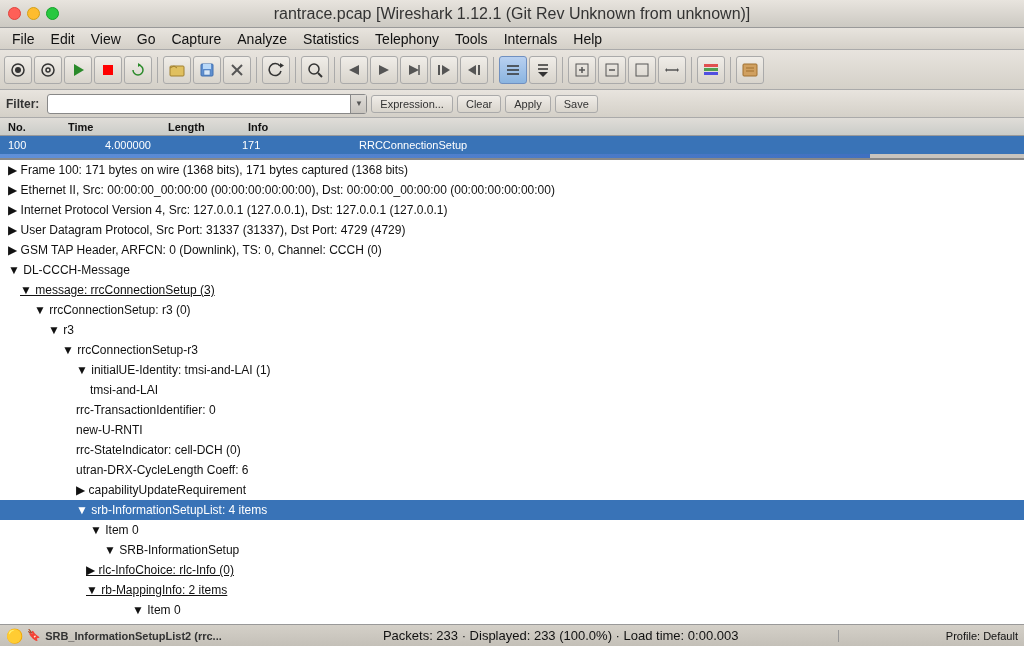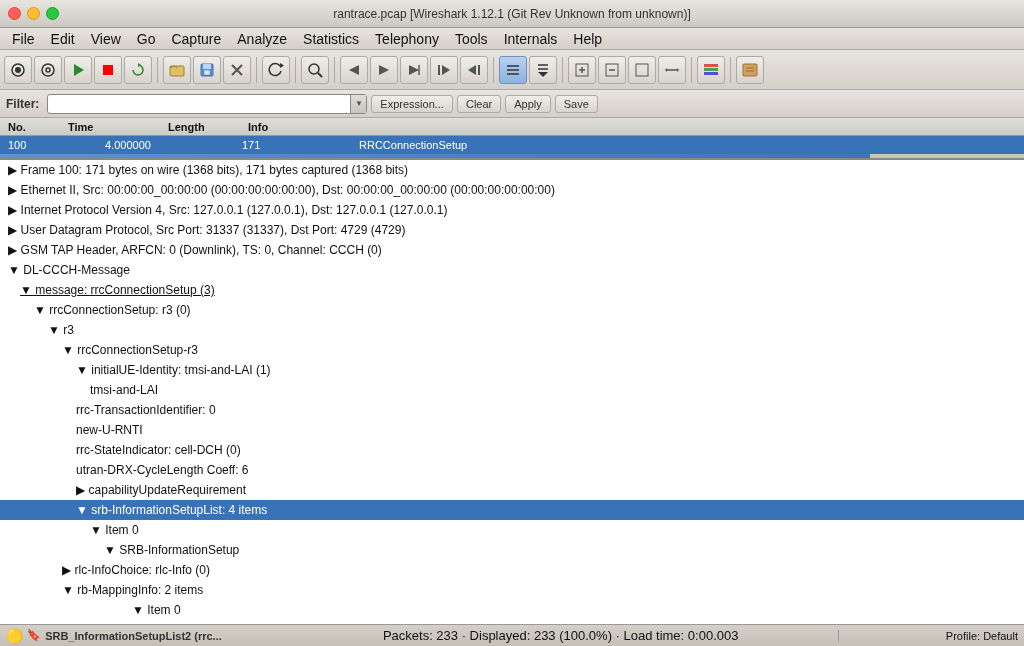--- a/index.html
+++ b/index.html
@@ -33,21 +33,21 @@
     }
     .traffic-light {
       width: 13px; height: 13px;
       border-radius: 50%;
       cursor: pointer;
     }
     .tl-close { background: #ff5f57; border: 1px solid #e0443e; }
     .tl-min { background: #febc2e; border: 1px solid #d4a017; }
     .tl-max { background: #28c840; border: 1px solid #14a129; }
     .title-text {
-      font-size: 12px;
+      font-size: 16px;
       color: #333;
       font-weight: 500;
     }
     
     #menu-bar {
       background: linear-gradient(to bottom, #e8e4de, #d4d0c8);
       height: 22px;
       display: flex;
       align-items: center;
       border-bottom: 1px solid #aaa;
@@ -181,21 +181,21 @@
       color: white;
     }
     .indent-0 { padding-left: 8px; }
     .indent-1 { padding-left: 20px; text-decoration: underline; }
     .indent-2 { padding-left: 34px; }
     .indent-3 { padding-left: 48px; }
     .indent-4 { padding-left: 62px; }
     .indent-5 { padding-left: 76px; }
     .indent-6 { padding-left: 90px; }
     .indent-7 { padding-left: 104px; }
-    .indent-8 { padding-left: 62px; }
+    .indent-8 { padding-left: 86px; text-decoration: underline; }
     .indent-9 { padding-left: 132px; }
     
     #status-bar {
       height: 22px;
       background: linear-gradient(to bottom, #d4d0c8, #c4c0b8);
       border-top: 1px solid #999;
       display: flex;
       align-items: center;
       padding: 0 6px;
       flex-shrink: 0;

